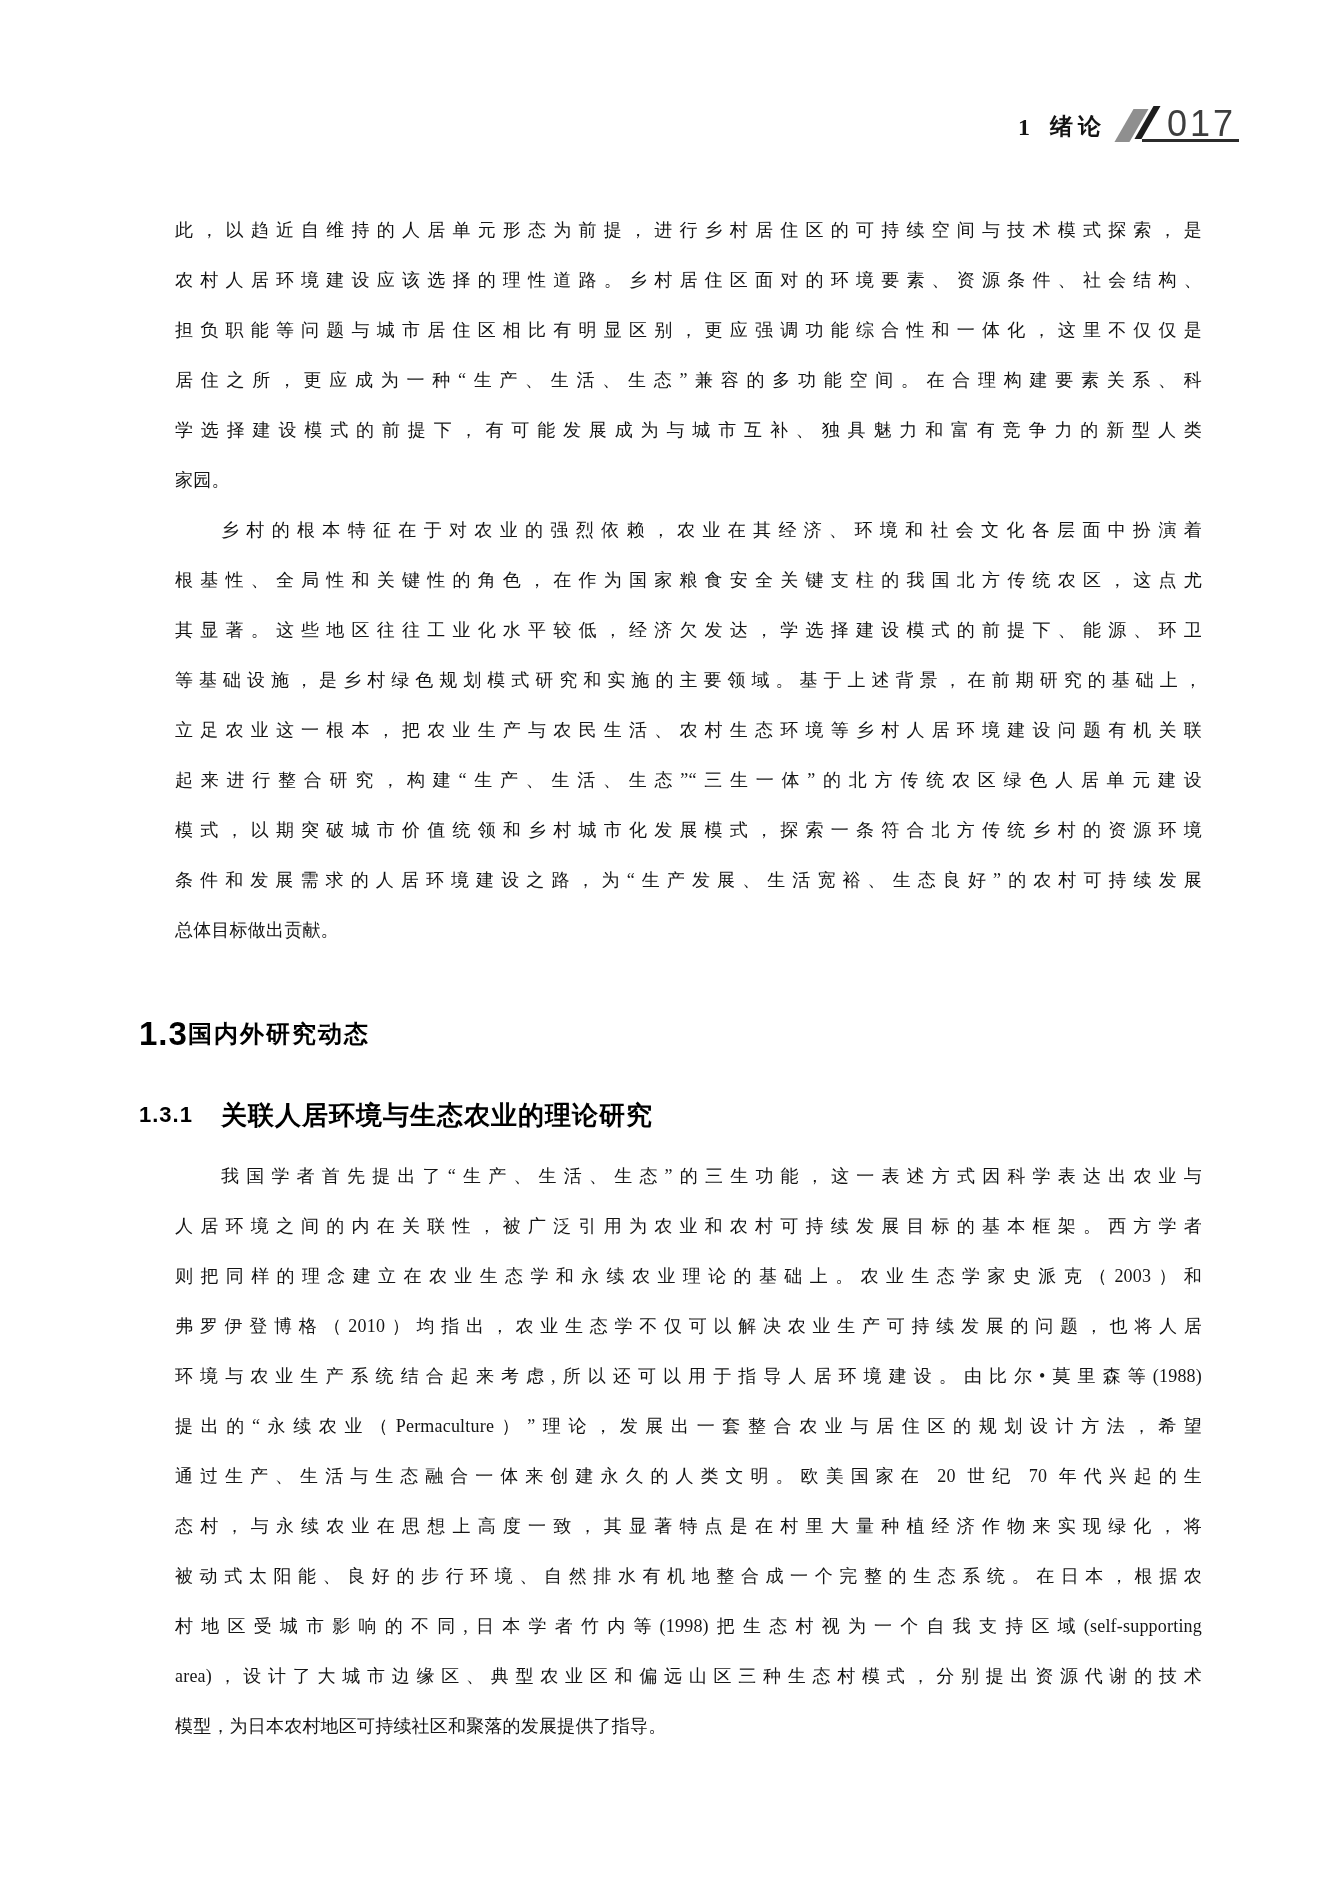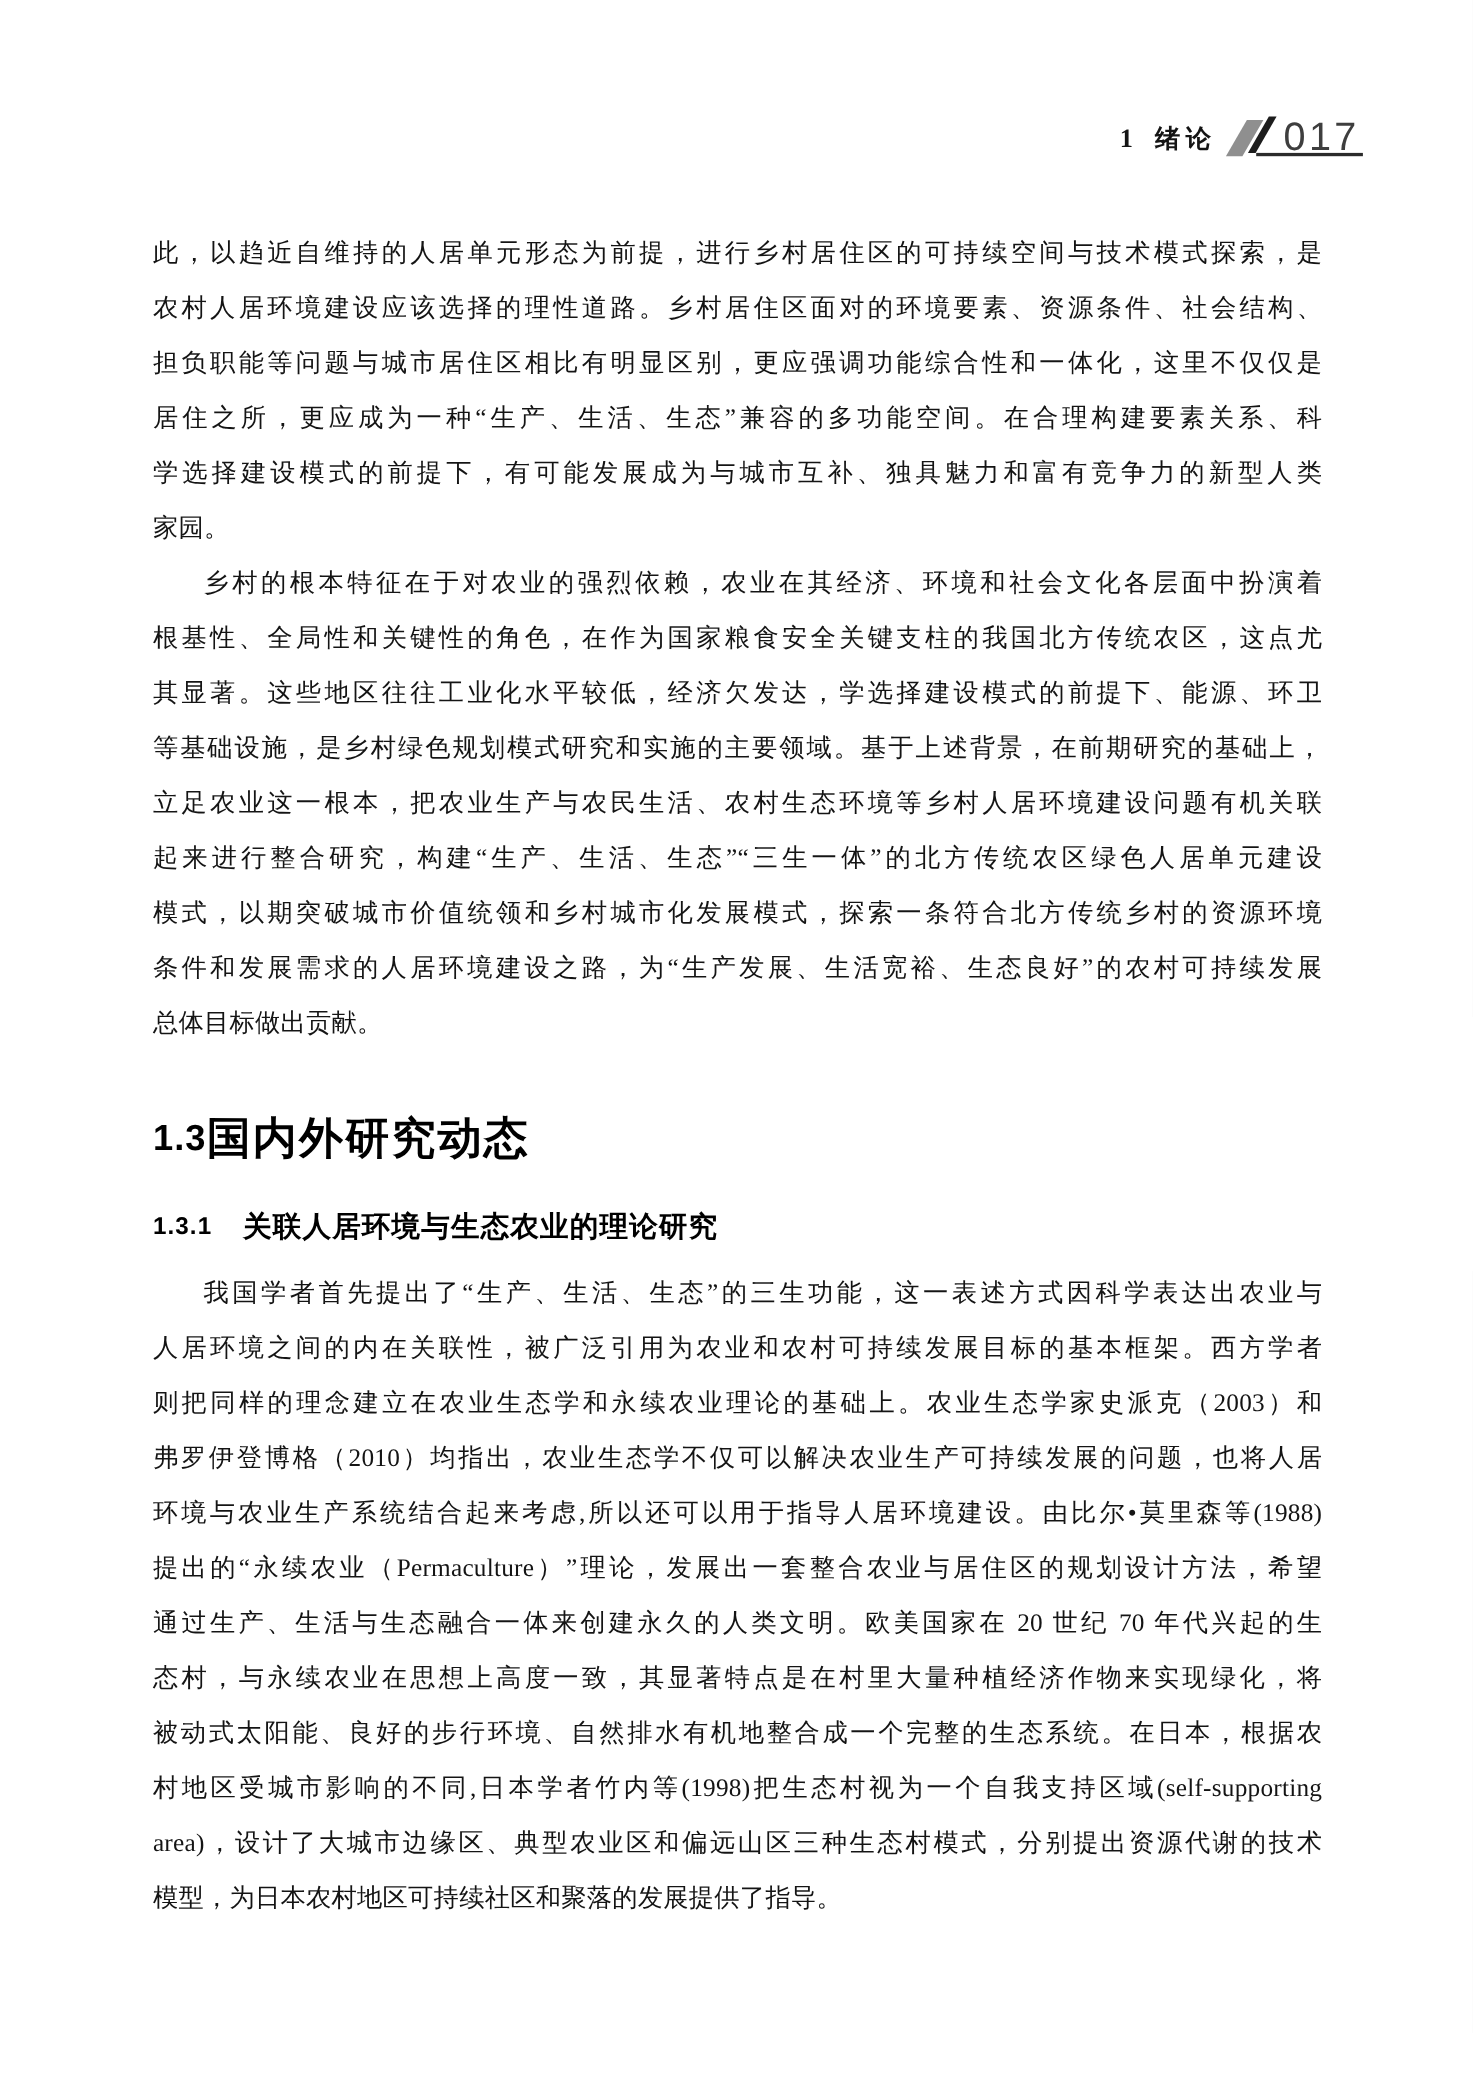--- a/index.html
+++ b/index.html
@@ -45,35 +45,36 @@
     font-family:"Liberation Sans","DejaVu Sans",sans-serif;
     font-size:36px;line-height:31px;color:#3e3e3e;
     letter-spacing:3px;padding-right:3px;
   }
 
   
   .content{
     position:absolute;left:139px;top:205px;width:1063px;
   }
   .line{
-    font-size:23px;line-height:50px;height:50px;
+    font-size:18px;line-height:50px;height:50px;
     text-align:justify;text-align-last:justify;
     letter-spacing:0.2px;
+    margin-left:36px;
   }
   .line.indent{text-indent:46px;}
   .line.para-end{text-align:left;text-align-last:left;}
 
   .h-section{
     margin-top:56px;height:46px;
     display:flex;align-items:center;
     font-family:"Liberation Sans","DejaVu Sans",sans-serif;
     font-weight:bold;color:#000;
   }
   .h-section .h-num{font-size:33px;letter-spacing:1px;}
-  .h-section .h-title{font-size:40px;letter-spacing:2px;}
+  .h-section .h-title{font-size:24px;letter-spacing:2px;}
 
   .h-sub{
     margin-top:38px;height:40px;
     display:flex;align-items:center;
     font-family:"Liberation Sans","DejaVu Sans",sans-serif;
     font-weight:bold;color:#000;
   }
   .h-sub .h-num{font-size:22px;margin-right:28px;letter-spacing:1px;}
   .h-sub .h-title{font-size:26px;letter-spacing:1px;}
 

